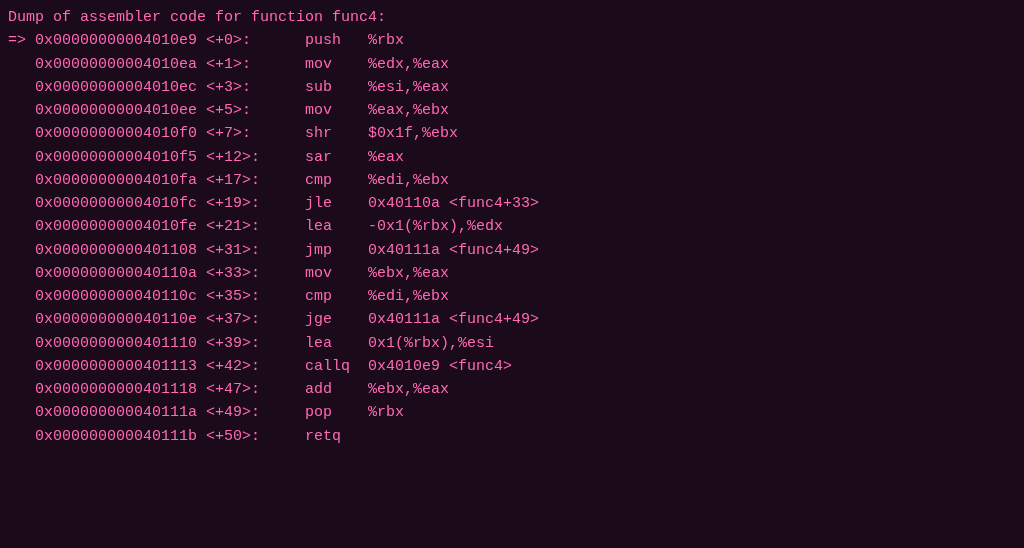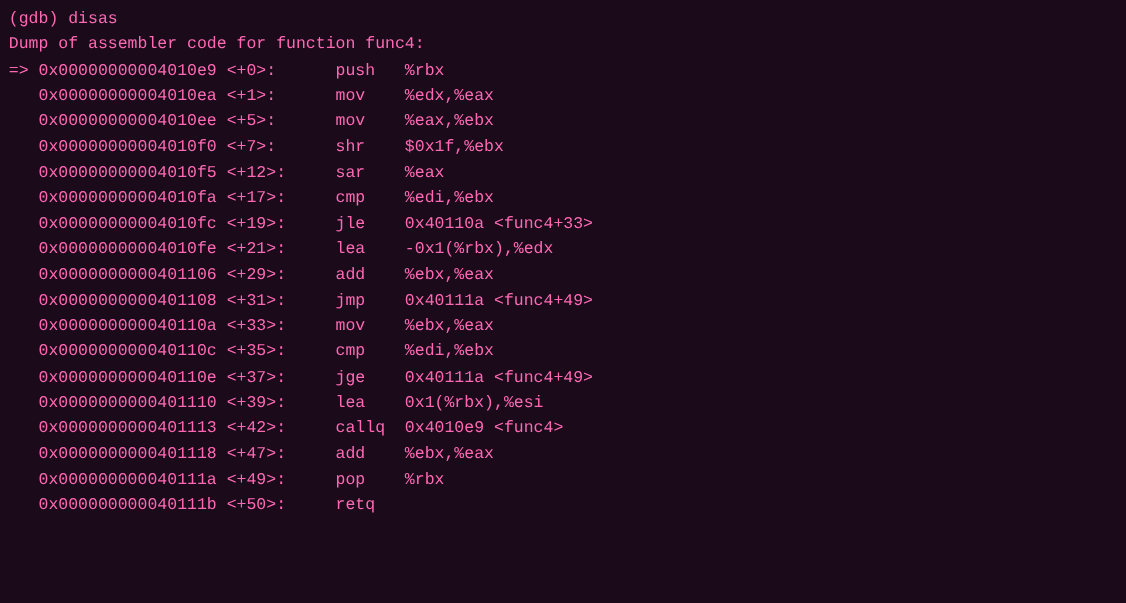--- a/index.html
+++ b/index.html
@@ -28,32 +28,31 @@
 
     .line {
       white-space: pre;
       display: block;
     }
   </style>
 </head>
 <body>
 
 <div class="terminal">
-  <span class="line">(gdb) disas</span>
   <span class="line">Dump of assembler code for function func4:</span>
   <div id="instructions-container">
       <span class="line">=&gt; 0x00000000004010e9 &lt;+0&gt;:      push   %rbx</span>
       <span class="line">   0x00000000004010ea &lt;+1&gt;:      mov    %edx,%eax</span>
+      <span class="line">   0x00000000004010ec &lt;+3&gt;:      sub    %esi,%eax</span>
       <span class="line">   0x00000000004010ee &lt;+5&gt;:      mov    %eax,%ebx</span>
       <span class="line">   0x00000000004010f0 &lt;+7&gt;:      shr    $0x1f,%ebx</span>
       <span class="line">   0x00000000004010f5 &lt;+12&gt;:     sar    %eax</span>
       <span class="line">   0x00000000004010fa &lt;+17&gt;:     cmp    %edi,%ebx</span>
       <span class="line">   0x00000000004010fc &lt;+19&gt;:     jle    0x40110a &lt;func4+33&gt;</span>
       <span class="line">   0x00000000004010fe &lt;+21&gt;:     lea    -0x1(%rbx),%edx</span>
-      <span class="line">   0x0000000000401106 &lt;+29&gt;:     add    %ebx,%eax</span>
       <span class="line">   0x0000000000401108 &lt;+31&gt;:     jmp    0x40111a &lt;func4+49&gt;</span>
       <span class="line">   0x000000000040110a &lt;+33&gt;:     mov    %ebx,%eax</span>
       <span class="line">   0x000000000040110c &lt;+35&gt;:     cmp    %edi,%ebx</span>
       <span class="line">   0x000000000040110e &lt;+37&gt;:     jge    0x40111a &lt;func4+49&gt;</span>
       <span class="line">   0x0000000000401110 &lt;+39&gt;:     lea    0x1(%rbx),%esi</span>
       <span class="line">   0x0000000000401113 &lt;+42&gt;:     callq  0x4010e9 &lt;func4&gt;</span>
       <span class="line">   0x0000000000401118 &lt;+47&gt;:     add    %ebx,%eax</span>
       <span class="line">   0x000000000040111a &lt;+49&gt;:     pop    %rbx</span>
       <span class="line">   0x000000000040111b &lt;+50&gt;:     retq  </span>
     </div>

